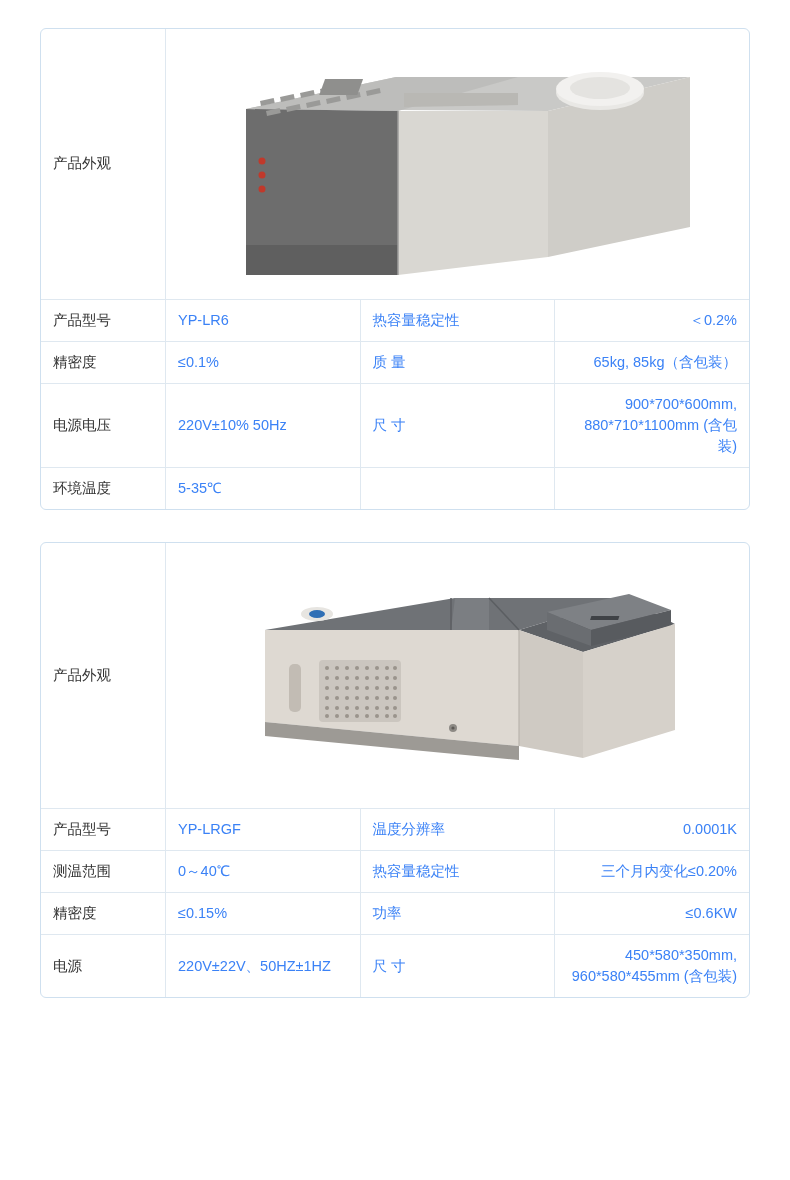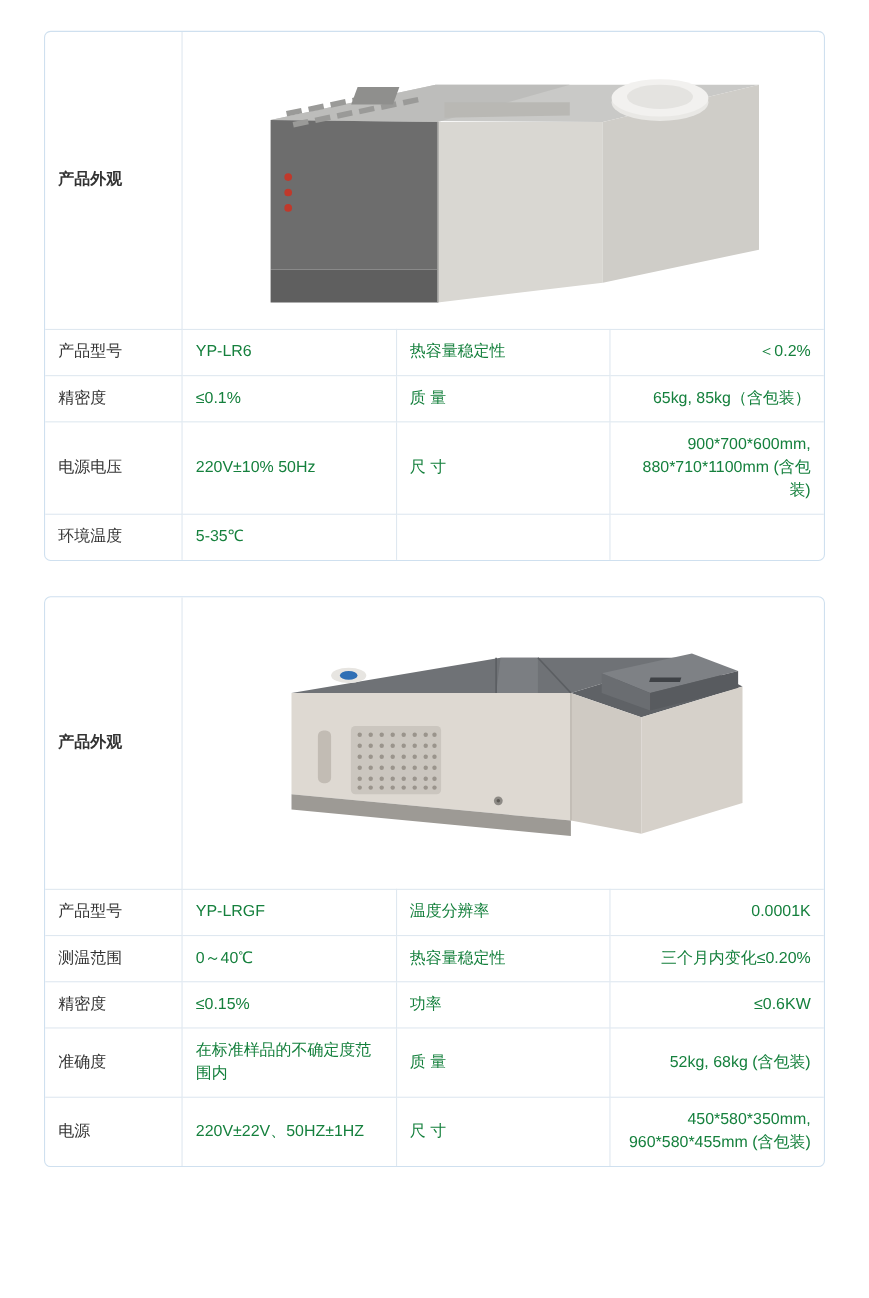--- a/index.html
+++ b/index.html
@@ -33,31 +33,31 @@
     margin-top: 32px;
   }
   table.spec-table {
     width: 100%;
     border-collapse: collapse;
     table-layout: fixed;
   }
   table.spec-table td {
     border: 1px solid #dfe8f0;
     font-size: 14.5px;
-    color: #15803d;
+    color: #3b82f6;
     padding: 10px 12px;
     vertical-align: middle;
     line-height: 1.45;
   }
   table.spec-table tr td:first-child,
   table.spec-table tr td.label {
     color: #333333;
   }
   
-  table.spec-table tr:first-child td { border-top: none; font-weight: bold; }
+  table.spec-table tr:first-child td { border-top: none; }
   table.spec-table tr:last-child td { border-bottom: none; }
   table.spec-table tr td:first-child { border-left: none; }
   table.spec-table tr td:last-child { border-right: none; text-align: right; }
 
   .col-label { width: 100px; }
   .col-value { width: 245px; }
   .col-label2 { width: 125px; }
 
   .appearance-label {
     text-align: left;
@@ -277,26 +277,20 @@
         <td class="col-label2">热容量稳定性</td>
         <td>三个月内变化≤0.20%</td>
       </tr>
       <tr>
         <td class="col-label">精密度</td>
         <td class="col-value">≤0.15%</td>
         <td class="col-label2">功率</td>
         <td>≤0.6KW</td>
       </tr>
       <tr>
-        <td class="col-label">准确度</td>
-        <td class="col-value">在标准样品的不确定度范围内</td>
-        <td class="col-label2">质 量</td>
-        <td>52kg, 68kg (含包装)</td>
-      </tr>
-      <tr>
         <td class="col-label">电源</td>
         <td class="col-value">220V±22V、50HZ±1HZ</td>
         <td class="col-label2">尺 寸</td>
         <td class="value-multiline">450*580*350mm,
 960*580*455mm (含包装)</td>
       </tr>
     </tbody>
       </table>
   </div>
 

